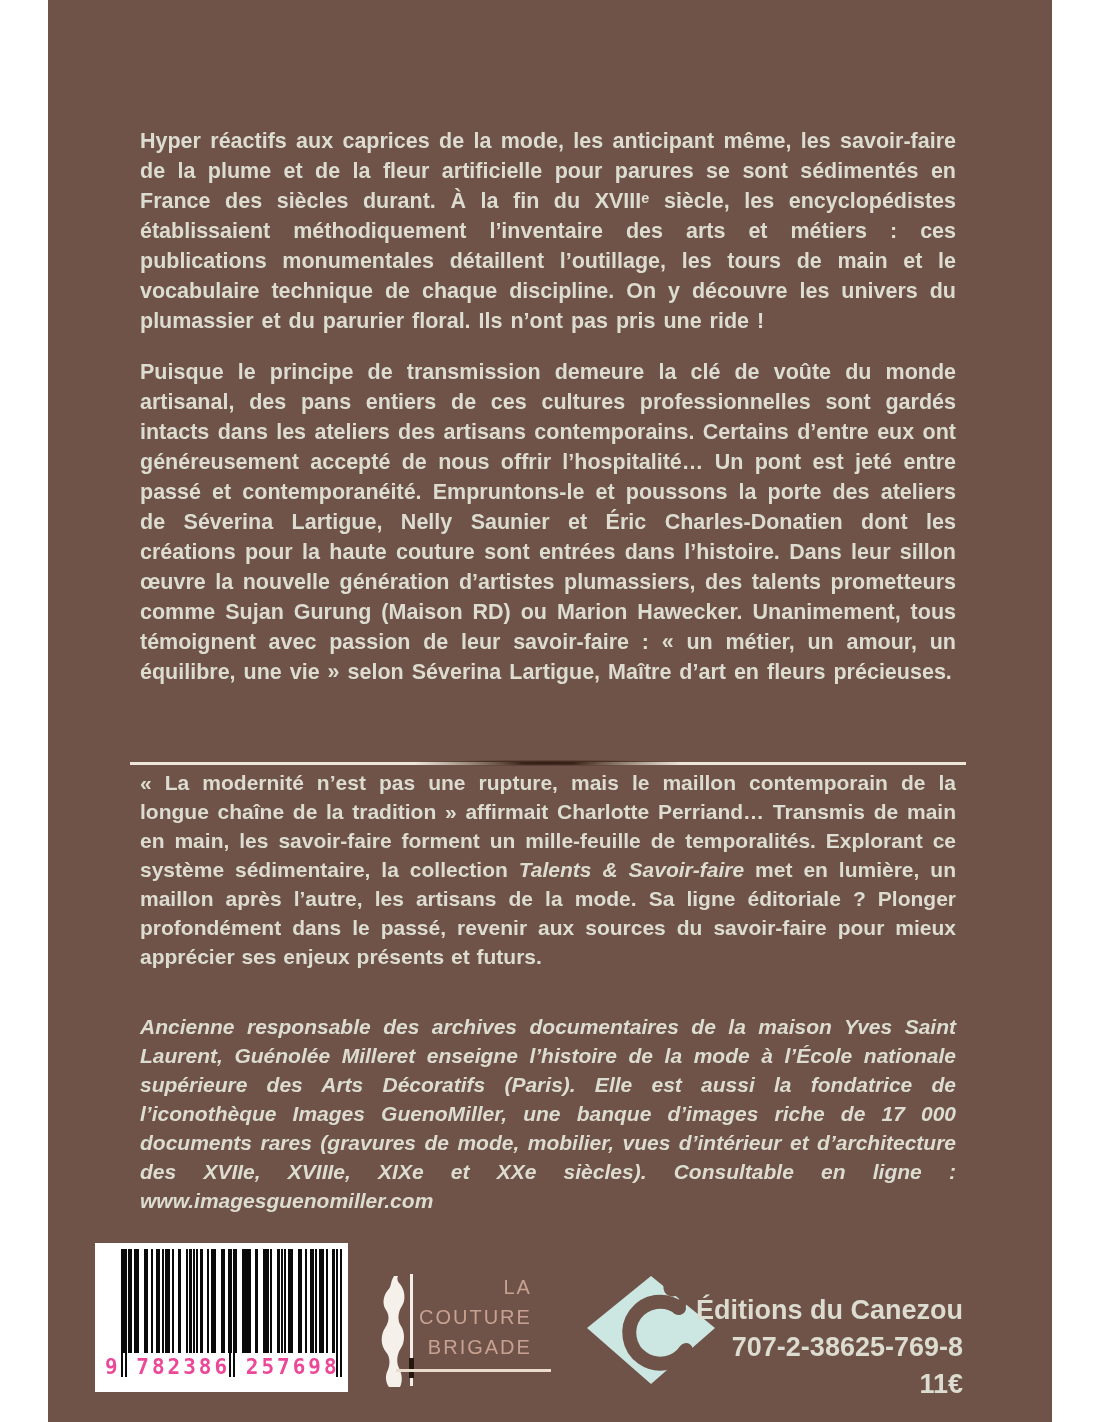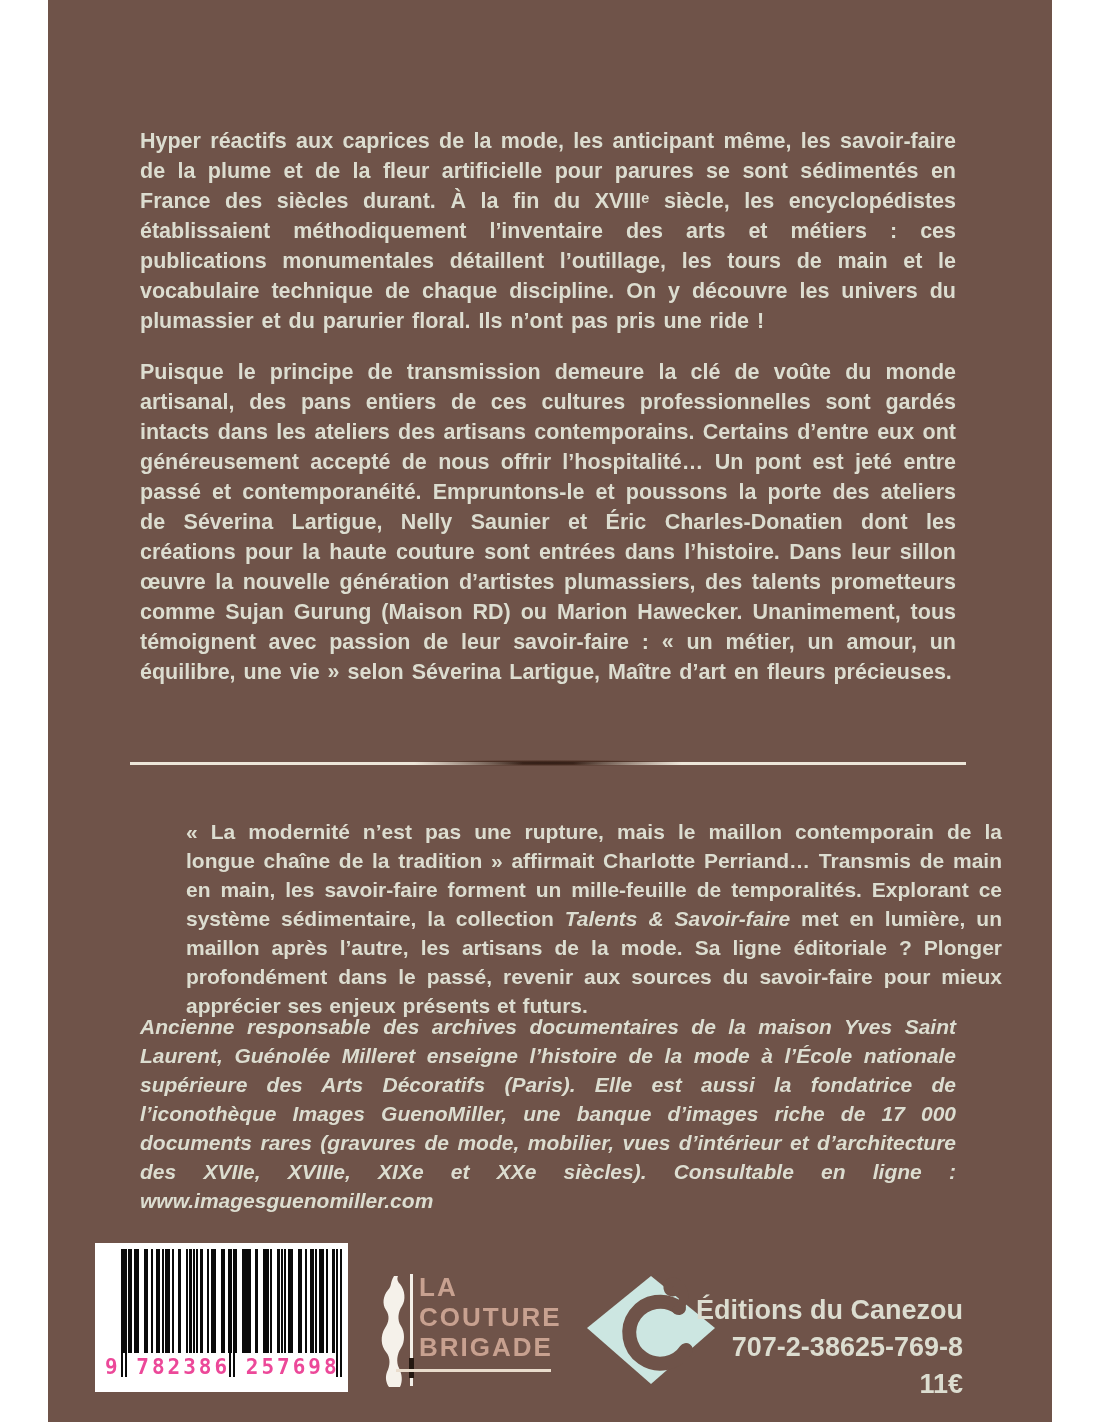--- a/index.html
+++ b/index.html
@@ -13,21 +13,21 @@
   }
   .textcol{position:absolute;left:92px;width:816px;color:#DCDDD0;}
   .para{
     text-align:justify;font-size:21.5px;line-height:30px;font-weight:600;
     word-spacing:2px;margin:0;
   }
   .para.bold{font-size:21px;line-height:29px;font-weight:700;word-spacing:1px;}
   .para.bolditalic{font-size:21px;line-height:29px;font-weight:700;font-style:italic;word-spacing:1px;}
   #para1{top:126px;}
   #para2{top:357px;}
-  #para3{top:817px;margin-left:46px;}
+  #para3{top:768px;}
   #para4{top:1012px;}
   .divider{position:absolute;left:82px;top:759px;width:836px;height:8px;}
   .divider .lightline{position:absolute;left:0;top:3px;width:100%;height:3px;
     background:linear-gradient(90deg,#EDE6D9 0%,#EDE6D9 34%,rgba(237,230,217,0) 47%,rgba(237,230,217,0) 53%,#EDE6D9 66%,#EDE6D9 100%);}
   .divider .darklens{position:absolute;left:50%;top:1px;width:300px;height:6px;margin-left:-150px;
     background:radial-gradient(ellipse at center,#2E1B14 0%,#4A2F24 45%,rgba(74,47,36,0) 72%);}
   .italic-run{font-style:italic;}
 
   
   .barcode{
@@ -51,22 +51,22 @@
   .barcode .digits{
     position:relative;margin-top:2px;font-family:"DejaVu Sans Mono",monospace;
     font-size:21px;font-weight:700;color:#ec4899;letter-spacing:3px;white-space:nowrap;
     background:transparent;text-align:left;
   }
   .brand{position:absolute;left:330px;top:1272px;width:225px;height:120px;color:#C8A190;}
   .brand .mannequin{position:absolute;left:2px;top:4px;}
   .brand .vline{position:absolute;left:32px;top:2px;width:3px;height:112px;background:#F3EFE8;}
   .brand .vtick{position:absolute;left:31px;top:86px;width:5px;height:20px;background:#241710;}
   .brand .hline{position:absolute;left:18px;top:97px;width:155px;height:3px;background:#E9DCCC;}
-  .brand .words{position:absolute;left:41px;top:0px;line-height:30px;font-size:26px;
-    letter-spacing:2px;font-weight:700;}
+  .brand .words{position:absolute;left:41px;top:0px;line-height:30px;font-size:20px;
+    letter-spacing:2px;font-weight:400;text-align:right;}
   .publogo{position:absolute;left:537px;top:1274px;width:132px;height:112px;}
   .pubtext{
     position:absolute;right:89px;top:1292px;width:330px;text-align:right;
     color:#DCDDD0;font-size:27px;line-height:37px;font-weight:600;white-space:nowrap;
   }
 </style>
 </head>
 <body>
 
 <div class="cover">

